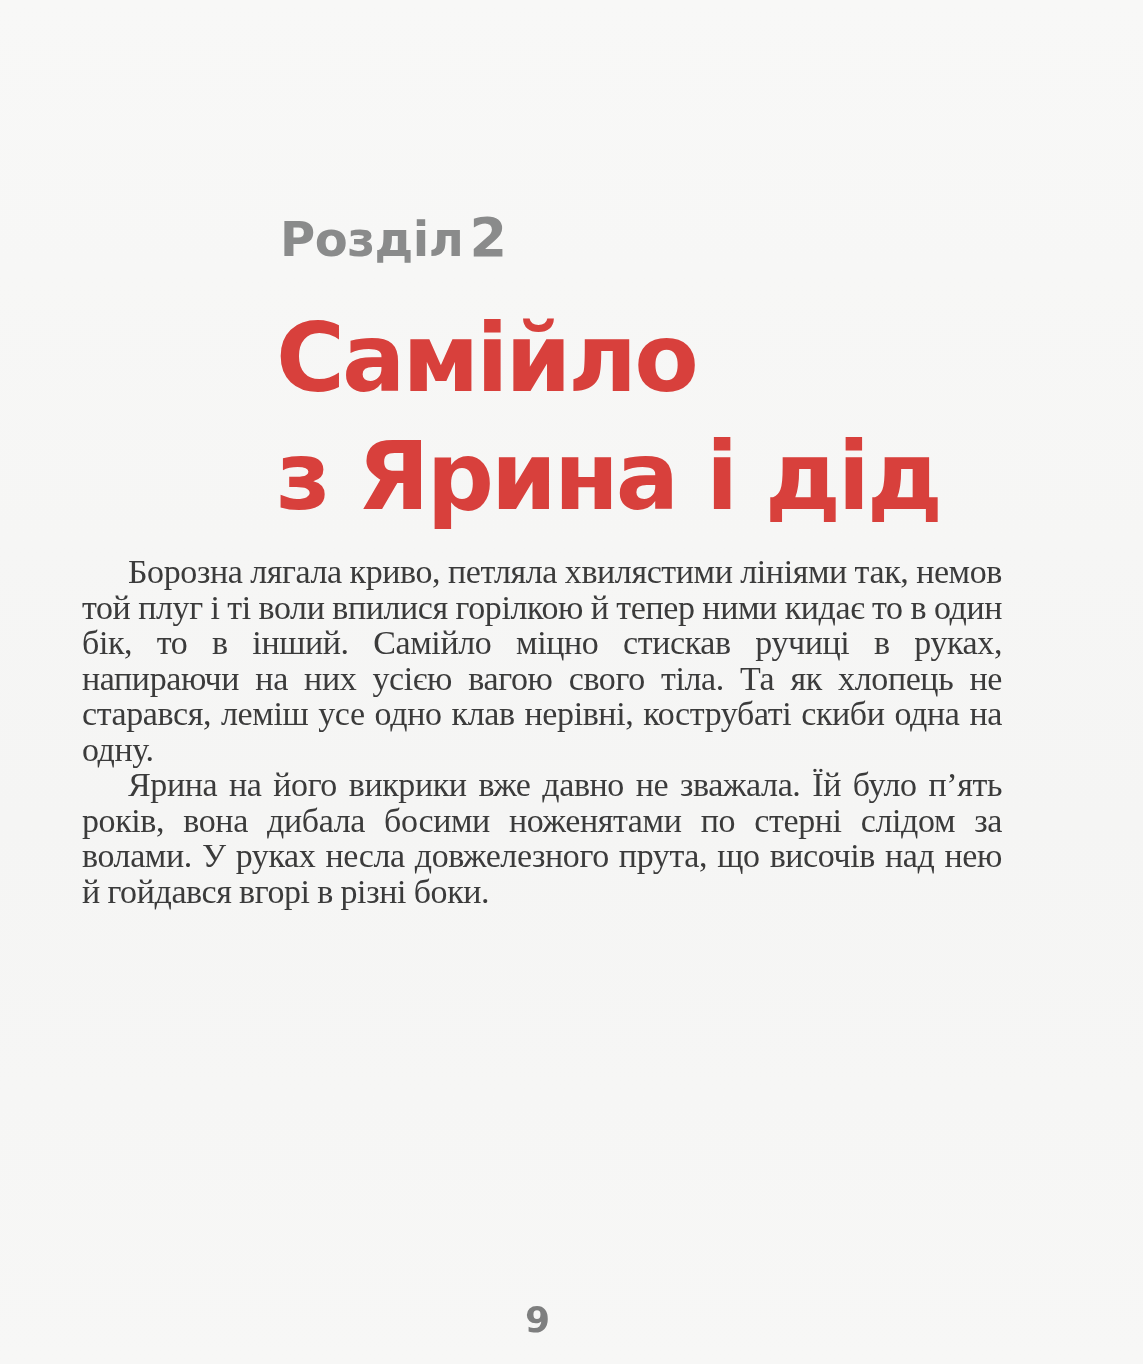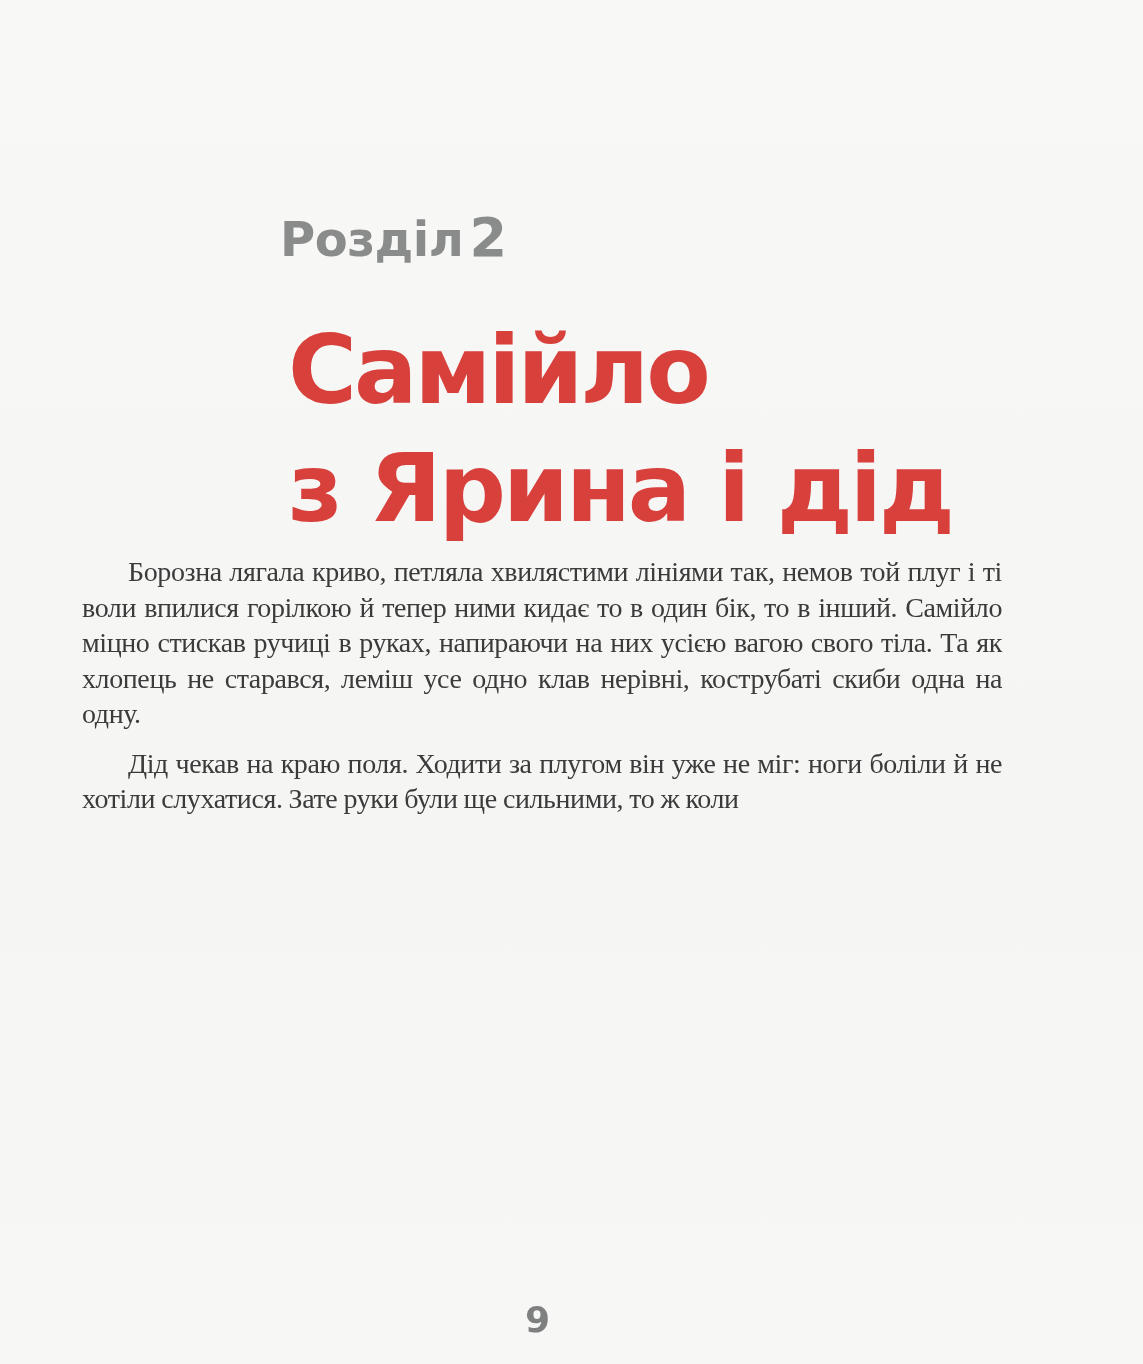--- a/index.html
+++ b/index.html
@@ -39,31 +39,31 @@
     .chapter-title {
       position: absolute;
       left: 276px;
       top: 300px;
       font-family: "DejaVu Sans", sans-serif;
       font-weight: bold;
       color: #d8403c;
       font-size: 94px;
       line-height: 118px;
       letter-spacing: -3px;
-      margin: 12px;
+      margin: 0;
     }
     .chapter-title span { display: block; white-space: nowrap; }
     .body-text {
       position: absolute;
       left: 82px;
       top: 554px;
       width: 920px;
       font-family: "Liberation Serif", serif;
       color: #3b3b3b;
-      font-size: 28px;
+      font-size: 34px;
       line-height: 35.5px;
       text-align: justify;
       letter-spacing: -0.4px;
       word-spacing: -0.5px;
     }
     .body-text p {
       margin: 0;
       text-indent: 46px;
     }
     .body-text p.gap { margin-top: 14px; }
@@ -89,18 +89,18 @@
     <span>Розділ</span><span class="num">2</span>
   </div>
 
   <h1 class="chapter-title">
     <span>Самійло</span>
     <span>з Ярина і дід</span>
   </h1>
 
   <div class="body-text">
     <p>Борозна лягала криво, петляла хвилястими лініями так, немов той плуг і ті воли впилися горілкою й тепер ними кидає то в один бік, то в інший. Самійло міцно стискав ручиці в руках, напираючи на них усією вагою свого тіла. Та як хлопець не старався, леміш усе одно клав нерівні, кострубаті скиби одна на одну.</p>
-    <p class="gap">Дід чекав на краю поля. Ходити за плугом він уже не міг: ноги боліли й не хотіли слухатися. Зате руки були ще сильними, то ж коли</p>
+    <p>Ярина на його викрики вже давно не зважала. Їй було п’ять років, вона дибала босими ноженятами по стерні слідом за волами. У руках несла довжелезного прута, що височів над нею й гойдався вгорі в різні боки.</p>
   </div>
 
   <div class="page-number">9</div>
 
 </div>
 
 </body></html>

